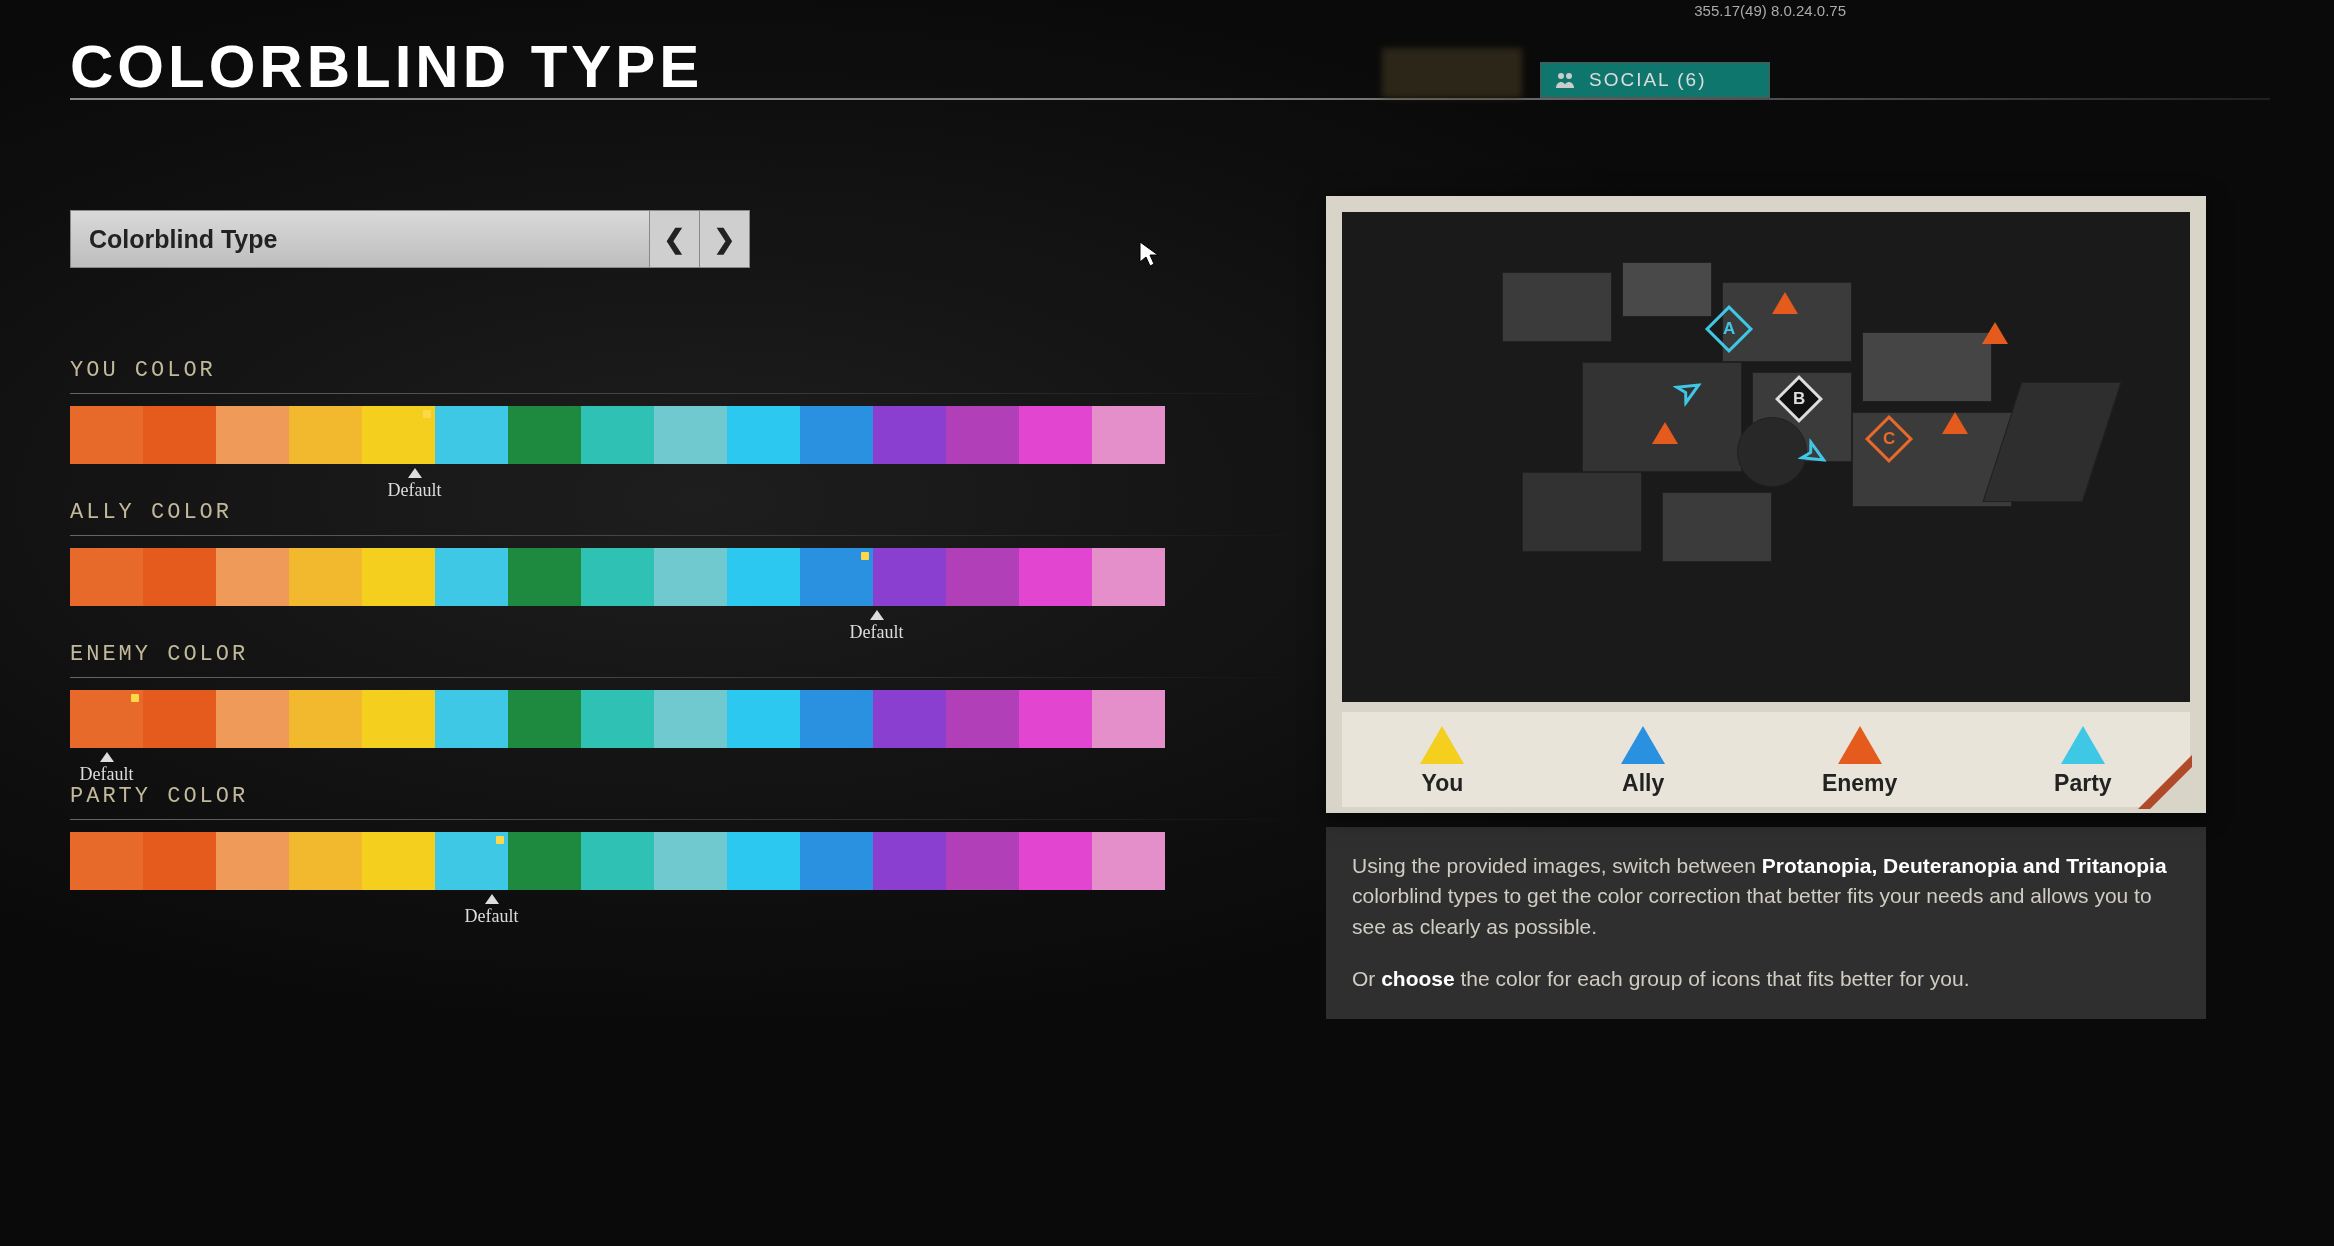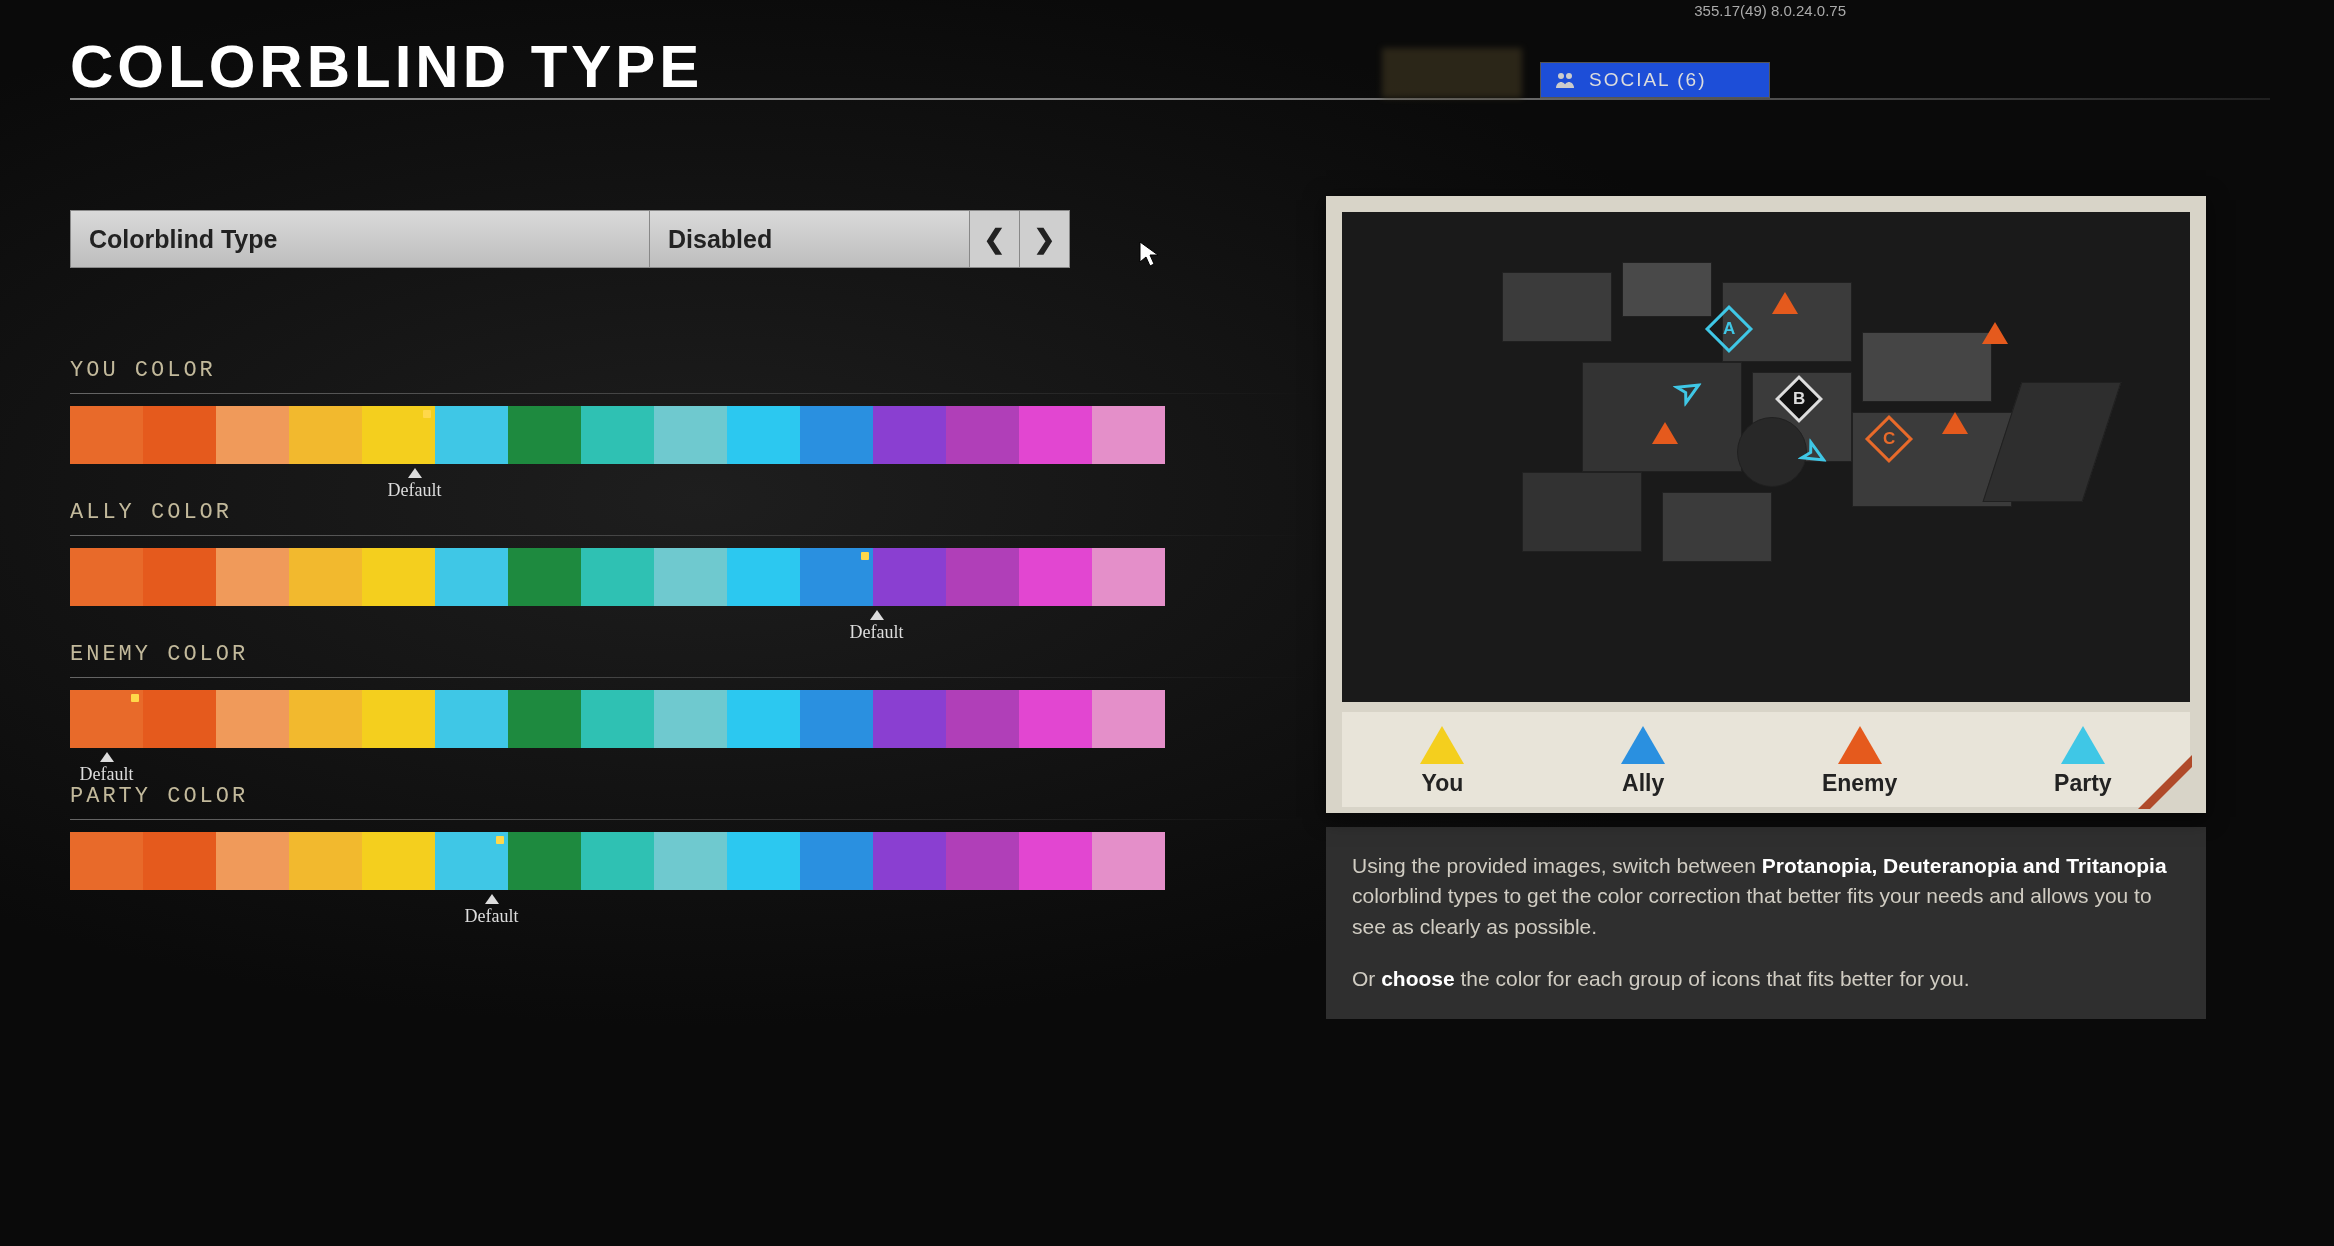--- a/index.html
+++ b/index.html
@@ -35,21 +35,21 @@
     position: absolute;
     left: 70px; top: 98px;
     width: 2200px;
     height: 2px;
     background: linear-gradient(to right, #888 0%, #888 50%, rgba(120,120,120,0.2) 100%);
   }
   .social-btn {
     position: absolute;
     right: 82px; top: 62px;
     width: 230px; height: 36px;
-    background: #1d4ed8;
+    background: #0f766e;
     border: 1px solid #555;
     display: flex;
     align-items: center;
     gap: 14px;
     padding: 0 14px;
     font-size: 19px;
     letter-spacing: 2px;
     color: #ddd;
     cursor: pointer;
   }
@@ -277,21 +277,20 @@
       <circle cx="14" cy="5" r="3" fill="#ccc"></circle>
       <path d="M1 17c0-4 3-6 5-6s5 2 5 6z" fill="#ccc"></path>
       <path d="M9 17c0-4 3-6 5-6s5 2 5 6z" fill="#ccc"></path>
     </svg>
     <span>SOCIAL (6)</span>
   </div>
 
   <div class="left-col">
     <div class="selector-row" style="position:relative">
       <div class="selector-label">Colorblind Type</div>
-      <div class="selector-value">Disabled</div>
       <div class="stepper-btn">
         <span>❮</span>
       </div>
       <div class="stepper-btn">
         <span>❯</span>
       </div>
       <svg class="cursor-arrow" width="22" height="28" viewBox="0 0 22 28">
         <path d="M2 2 L2 22 L8 17 L12 26 L16 24 L12 15 L20 15 Z" fill="#fff" stroke="#000" stroke-width="1"></path>
       </svg>
     </div>

